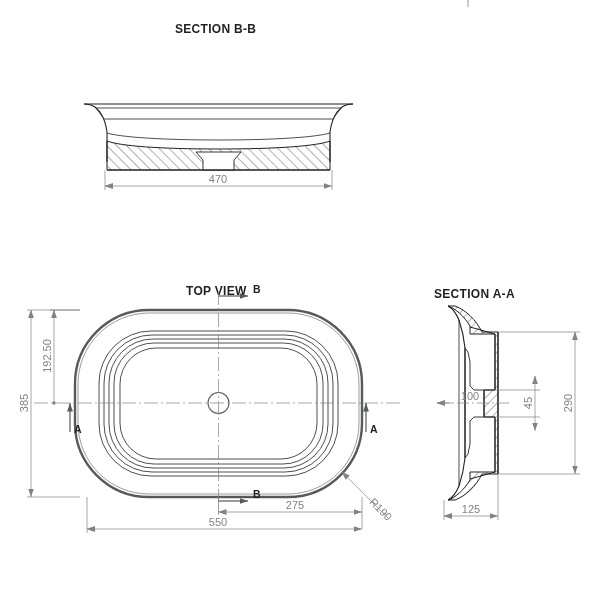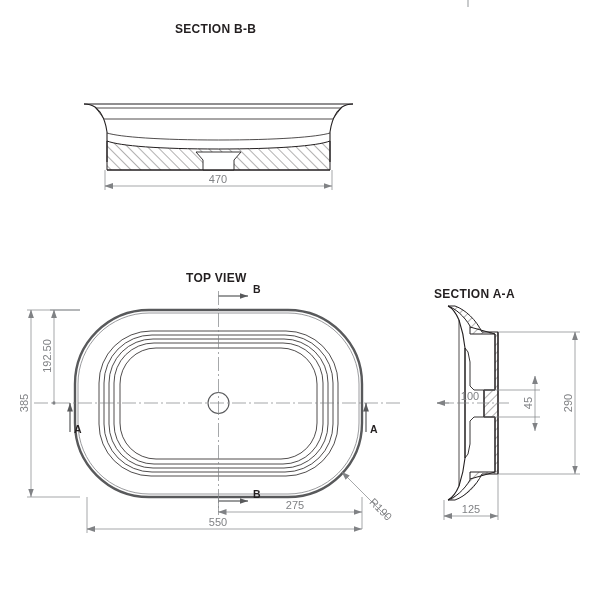--- a/index.html
+++ b/index.html
@@ -34,21 +34,21 @@
   .view-title {
     position: absolute;
     font-family: "Liberation Sans", sans-serif;
     font-size: 12px;
     font-weight: bold;
     color: #231f20;
     letter-spacing: 0.3px;
     white-space: nowrap;
   }
   #title-bb { left: 175px; top: 22px; }
-  #title-top { left: 186px; top: 271px; }
+  #title-top { left: 186px; top: 284px; }
   #title-aa { left: 434px; top: 287px; }
 </style>
 </head>
 <body>
 
 <div id="sheet">
 
   <div class="view-title" id="title-bb">SECTION B-B</div>
   <div class="view-title" id="title-top">TOP VIEW</div>
   <div class="view-title" id="title-aa">SECTION A-A</div>

